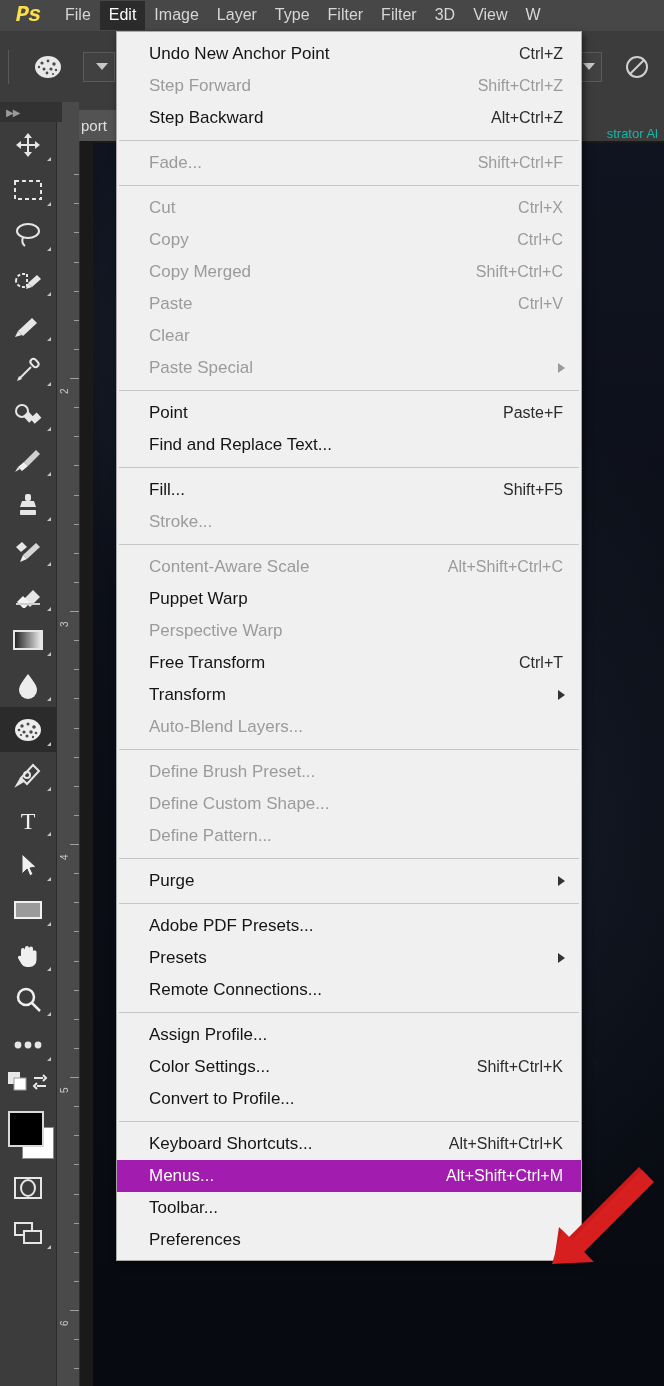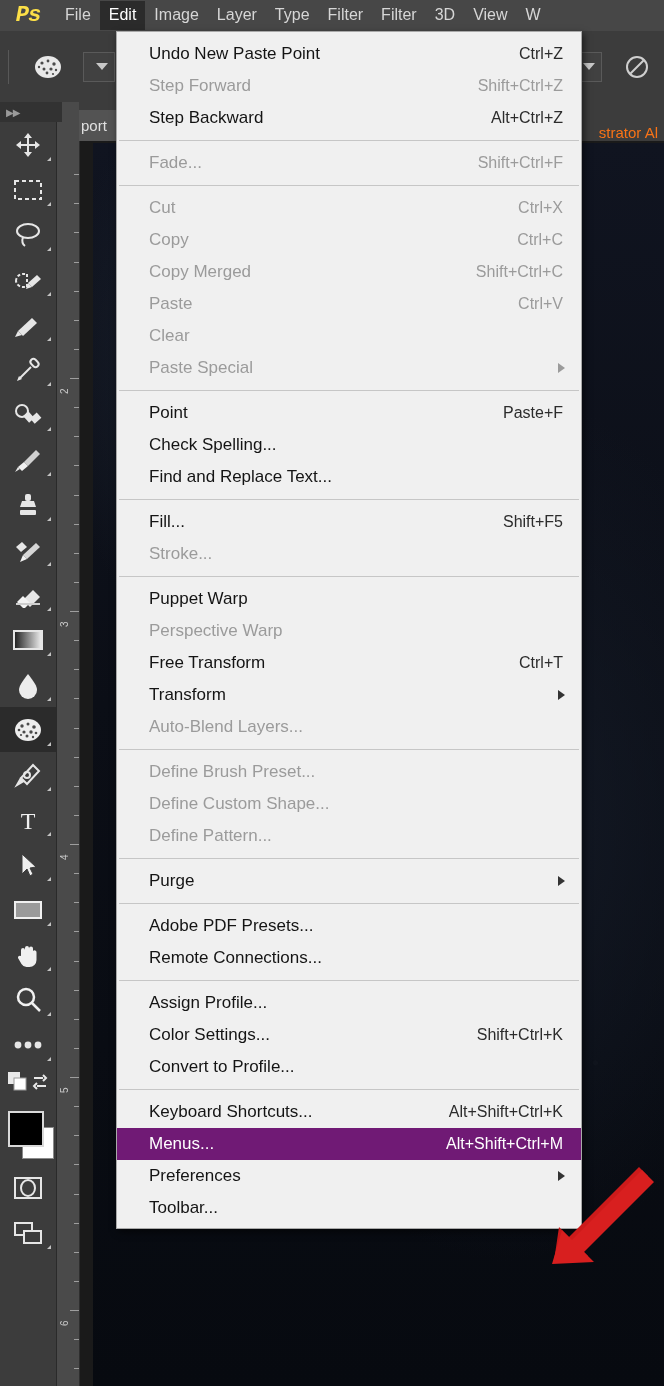--- a/index.html
+++ b/index.html
@@ -203,21 +203,21 @@
   .mi {
     position: relative;
     height: 32px;
     display: flex; align-items: center;
     padding: 0 14px 0 32px;
     font-size: 17px;
     color: #141414;
     white-space: nowrap;
   }
   .mi.disabled { color: #9b9b9b; }
-  .mi.highlight { background: #701a75; color: #ffffff; }
+  .mi.highlight { background: #a21caf; color: #ffffff; }
   .mi .label { flex: 0 0 auto; }
   .mi .spacer { flex: 1 1 auto; }
   .mi .accel {
     font-size: 16px;
     color: #2c2c2c;
     margin-right: 4px;
   }
   .mi.disabled .accel { color: #9b9b9b; }
   .mi.highlight .accel { color: #ffffff; }
   .mi .submenu-arrow {
@@ -296,21 +296,21 @@
         <line x1="6" y1="20" x2="20" y2="6" stroke="#cfcfcf" stroke-width="2"></line>
       </svg>
     </div>
   </div>
 
   <div id="tabbar">
     <div id="doc-tab">
       <span>port</span>
     </div>
     <div style="flex:1"></div>
-    <div style="color:#f97316;font-size:15px;margin-right:6px;white-space:nowrap;overflow:hidden;">strator Al</div>
+    <div style="color:#14b8a6;font-size:13px;margin-right:6px;white-space:nowrap;overflow:hidden;">strator Al</div>
   </div>
   <div id="ruler-corner"></div>
 
   <div id="canvas-area">
     <div id="canvas-doc">
       <div id="canvas-noise"></div>
     </div>
   </div>
 
   <div id="ruler-v">
@@ -599,21 +599,21 @@
       <svg width="32" height="26" viewBox="0 0 32 26">
         <rect x="3" y="3" width="17" height="12" fill="none" stroke="#e6e6e6" stroke-width="2"></rect>
         <rect x="12" y="11" width="17" height="12" fill="#3c3c3c" stroke="#e6e6e6" stroke-width="2"></rect>
       </svg>
       <div class="corner"></div>
     </div>
   </div>
 
   <div id="edit-menu">
       <div class="mi">
-        <span class="label">Undo New Paste Point</span>
+        <span class="label">Undo New Anchor Point</span>
         <span class="spacer"></span>
         <span class="accel">Ctrl+Z</span>
       </div>
       <div class="mi disabled">
         <span class="label">Step Forward</span>
         <span class="spacer"></span>
         <span class="accel">Shift+Ctrl+Z</span>
       </div>
       <div class="mi">
         <span class="label">Step Backward</span>
@@ -656,38 +656,39 @@
         <span class="spacer"></span>
         <span class="submenu-arrow"></span>
       </div>
       <div class="menu-sep"></div>
       <div class="mi">
         <span class="label">Point</span>
         <span class="spacer"></span>
         <span class="accel">Paste+F</span>
       </div>
       <div class="mi">
-        <span class="label">Check Spelling...</span>
-        <span class="spacer"></span>
-      </div>
-      <div class="mi">
         <span class="label">Find and Replace Text...</span>
         <span class="spacer"></span>
       </div>
       <div class="menu-sep"></div>
       <div class="mi">
         <span class="label">Fill...</span>
         <span class="spacer"></span>
         <span class="accel">Shift+F5</span>
       </div>
       <div class="mi disabled">
         <span class="label">Stroke...</span>
         <span class="spacer"></span>
       </div>
       <div class="menu-sep"></div>
+      <div class="mi disabled">
+        <span class="label">Content-Aware Scale</span>
+        <span class="spacer"></span>
+        <span class="accel">Alt+Shift+Ctrl+C</span>
+      </div>
       <div class="mi">
         <span class="label">Puppet Warp</span>
         <span class="spacer"></span>
       </div>
       <div class="mi disabled">
         <span class="label">Perspective Warp</span>
         <span class="spacer"></span>
       </div>
       <div class="mi">
         <span class="label">Free Transform</span>
@@ -719,20 +720,25 @@
       <div class="menu-sep"></div>
       <div class="mi">
         <span class="label">Purge</span>
         <span class="spacer"></span>
         <span class="submenu-arrow"></span>
       </div>
       <div class="menu-sep"></div>
       <div class="mi">
         <span class="label">Adobe PDF Presets...</span>
         <span class="spacer"></span>
+      </div>
+      <div class="mi">
+        <span class="label">Presets</span>
+        <span class="spacer"></span>
+        <span class="submenu-arrow"></span>
       </div>
       <div class="mi">
         <span class="label">Remote Connections...</span>
         <span class="spacer"></span>
       </div>
       <div class="menu-sep"></div>
       <div class="mi">
         <span class="label">Assign Profile...</span>
         <span class="spacer"></span>
       </div>
@@ -750,27 +756,27 @@
         <span class="label">Keyboard Shortcuts...</span>
         <span class="spacer"></span>
         <span class="accel">Alt+Shift+Ctrl+K</span>
       </div>
       <div class="mi highlight">
         <span class="label">Menus...</span>
         <span class="spacer"></span>
         <span class="accel">Alt+Shift+Ctrl+M</span>
       </div>
       <div class="mi">
+        <span class="label">Toolbar...</span>
+        <span class="spacer"></span>
+      </div>
+      <div class="mi">
         <span class="label">Preferences</span>
         <span class="spacer"></span>
         <span class="submenu-arrow"></span>
-      </div>
-      <div class="mi">
-        <span class="label">Toolbar...</span>
-        <span class="spacer"></span>
       </div>
     </div>
 
   <svg id="red-arrow" viewBox="0 0 164 120">
     <defs>
       <linearGradient id="redgrad" x1="0" y1="0" x2="1" y2="1">
         <stop offset="0" stop-color="#b71414"></stop>
         <stop offset="1" stop-color="#e52121"></stop>
       </linearGradient>
     </defs>

